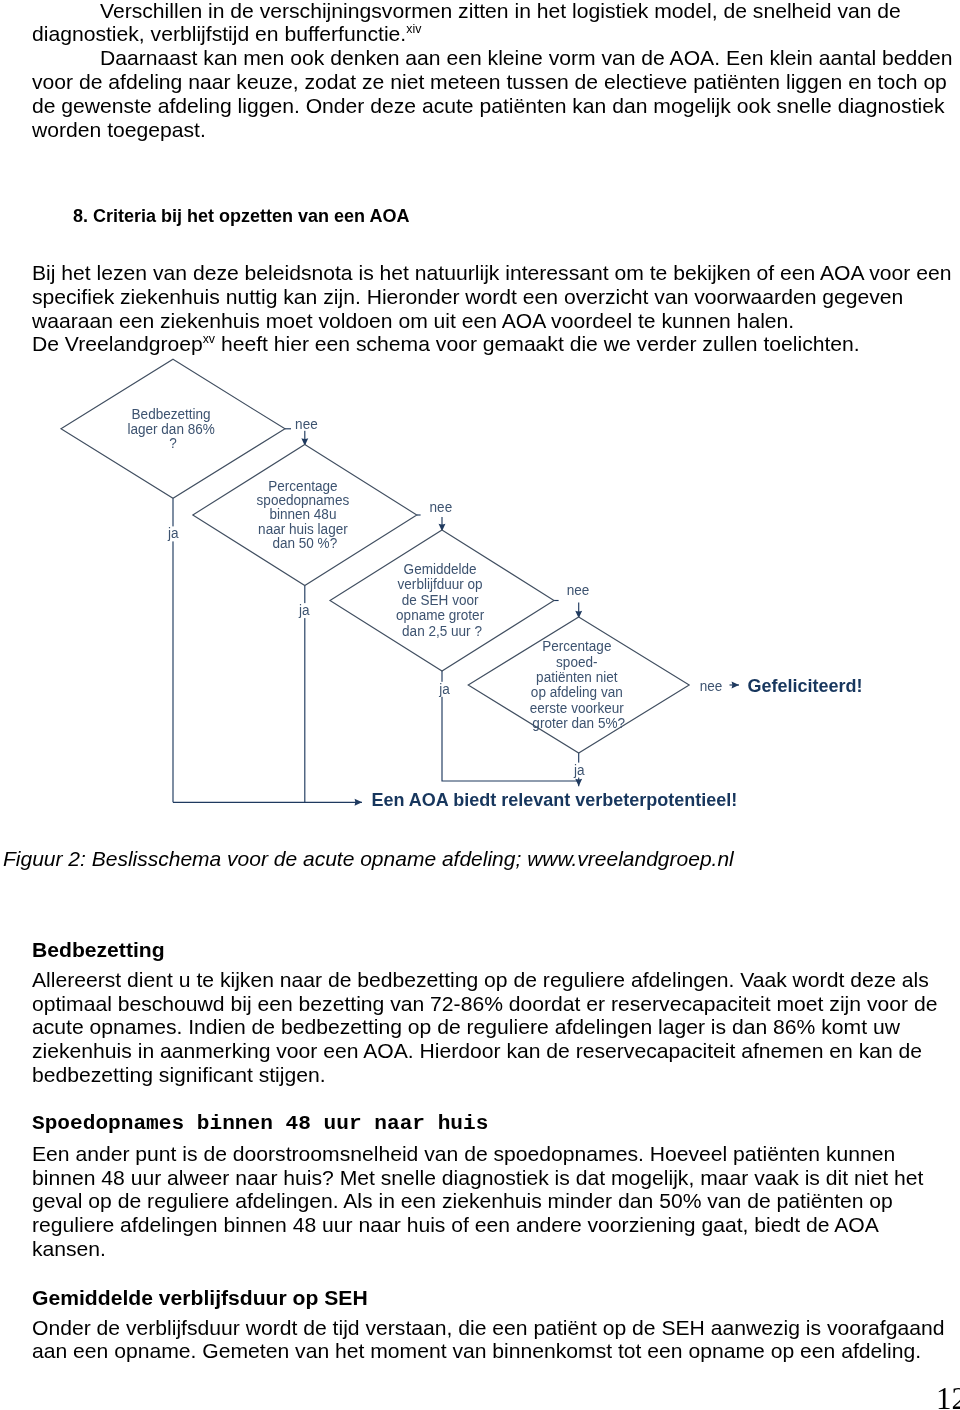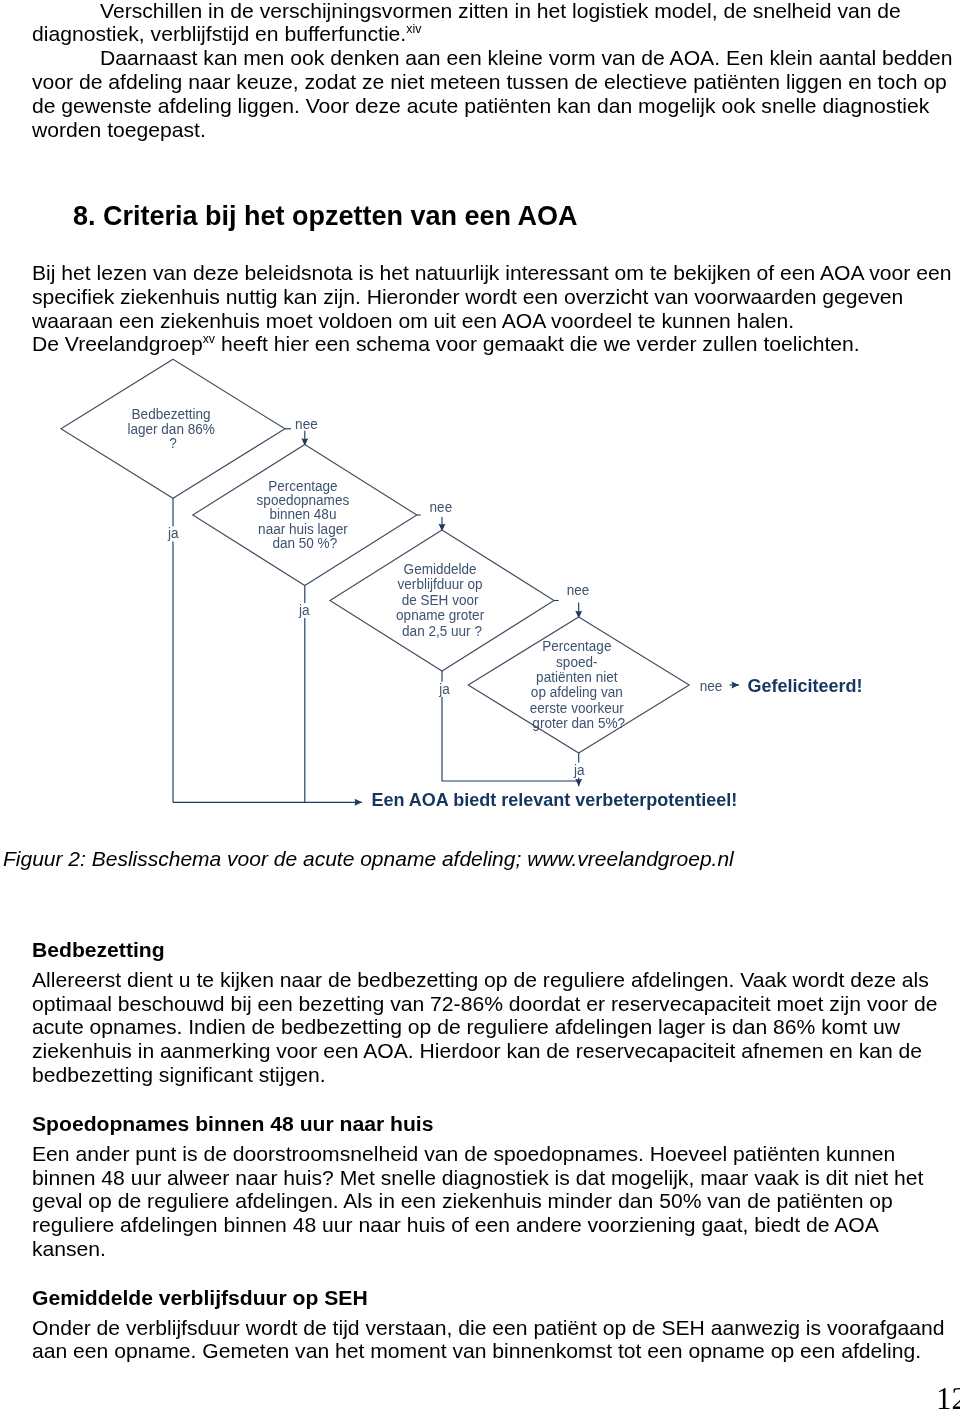--- a/index.html
+++ b/index.html
@@ -2,39 +2,39 @@
 <html><head>
 <meta charset="utf-8">
 <style>
   html,body{margin:0;padding:0;background:#fff;}
   body{width:960px;height:1410px;font-family:"Liberation Sans",sans-serif;color:#000;}
   .page{position:relative;width:960px;height:1410px;overflow:hidden;background:#fff;}
   p,h2{margin:0;}
   .ln{position:absolute;left:32px;font-size:21.13px;line-height:23.8px;white-space:nowrap;}
   .ln.i{left:100px;}
   sup{font-size:0.585em;vertical-align:baseline;position:relative;top:-0.64em;line-height:0;}
-  .sec-head{position:absolute;left:73px;font-size:27px;font-weight:bold;line-height:30px;white-space:nowrap;}
+  .sec-head{position:absolute;left:73px;font-size:18px;font-weight:bold;line-height:30px;white-space:nowrap;}
   .sub{position:absolute;left:32px;font-size:21.13px;font-weight:bold;line-height:23.8px;white-space:nowrap;}
   .caption{position:absolute;left:3px;font-size:21px;font-style:italic;line-height:23.8px;white-space:nowrap;}
   .pageno{position:absolute;font-family:"Liberation Serif",serif;font-size:31px;line-height:26px;}
   #flowchart text{shape-rendering:geometricPrecision;}
   #flowchart .node-text text{font-family:"Liberation Sans",sans-serif;font-size:15.4px;fill:#3d5370;}
   #flowchart .node-text tspan{}
   #flowchart .edge-label text{font-family:"Liberation Sans",sans-serif;font-size:15.4px;fill:#3d5370;}
   #flowchart .result-text text{font-family:"Liberation Sans",sans-serif;font-size:18px;font-weight:bold;fill:#17365d;}
 </style>
 </head>
 <body>
 
 <div class="page">
   <p class="ln i" style="top:-1.4px;">Verschillen in de verschijningsvormen zitten in het logistiek model, de snelheid van de</p>
   <p class="ln" style="top:22.4px;"><span>diagnostiek, verblijfstijd en bufferfunctie.</span><sup>xiv</sup></p>
   <p class="ln i" style="top:46.2px;">Daarnaast kan men ook denken aan een kleine vorm van de AOA. Een klein aantal bedden</p>
   <p class="ln" style="top:70.1px;">voor de afdeling naar keuze, zodat ze niet meteen tussen de electieve patiënten liggen en toch op</p>
-  <p class="ln" style="top:93.9px;">de gewenste afdeling liggen. Voor deze acute patiënten kan dan mogelijk ook snelle diagnostiek</p>
+  <p class="ln" style="top:93.9px;">de gewenste afdeling liggen. Onder deze acute patiënten kan dan mogelijk ook snelle diagnostiek</p>
   <p class="ln" style="top:117.7px;">worden toegepast.</p>
   <h2 class="sec-head" style="top:200.8px;">8. Criteria bij het opzetten van een AOA</h2>
   <p class="ln" style="top:261.0px;">Bij het lezen van deze beleidsnota is het natuurlijk interessant om te bekijken of een AOA voor een</p>
   <p class="ln" style="top:284.8px;">specifiek ziekenhuis nuttig kan zijn. Hieronder wordt een overzicht van voorwaarden gegeven</p>
   <p class="ln" style="top:308.6px;">waaraan een ziekenhuis moet voldoen om uit een AOA voordeel te kunnen halen.</p>
   <p class="ln" style="top:332.4px;"><span>De Vreelandgroep</span><sup>xv</sup><span> heeft hier een schema voor gemaakt die we verder zullen toelichten.</span></p>
   <svg id="flowchart" width="960" height="470" viewBox="0 0 960 470" style="position:absolute;left:0;top:350px;">
     <defs>
       <marker id="arrowdown" viewBox="0 0 12 12" refX="11.3" refY="6" markerWidth="9.0" markerHeight="9.0" orient="auto" markerUnits="userSpaceOnUse">
         <path d="M 11.4 6 L 1.4 1.4 Q 3.6 6 1.4 10.6 Z" fill="#1f3a5f"></path>
@@ -131,21 +131,21 @@
       <text x="371.5" y="455.8">Een AOA biedt relevant verbeterpotentieel!</text>
     </g>
   </svg>
   <p class="caption" style="top:846.5px;">Figuur 2: Beslisschema voor de acute opname afdeling; www.vreelandgroep.nl</p>
   <p class="sub" style="top:938.1px;">Bedbezetting</p>
   <p class="ln" style="top:967.7px;">Allereerst dient u te kijken naar de bedbezetting op de reguliere afdelingen. Vaak wordt deze als</p>
   <p class="ln" style="top:991.5px;">optimaal beschouwd bij een bezetting van 72-86% doordat er reservecapaciteit moet zijn voor de</p>
   <p class="ln" style="top:1015.3px;">acute opnames. Indien de bedbezetting op de reguliere afdelingen lager is dan 86% komt uw</p>
   <p class="ln" style="top:1062.9px;">bedbezetting significant stijgen.</p>
   <p class="ln" style="top:1039.1px;">ziekenhuis in aanmerking voor een AOA. Hierdoor kan de reservecapaciteit afnemen en kan de</p>
-  <p class="sub" style="top:1112.2px;">Spoedopnames binnen 48 uur naar huis</p>
+  <p class="sub" style="top:1112.2px;font-family:Liberation Mono, monospace;">Spoedopnames binnen 48 uur naar huis</p>
   <p class="ln" style="top:1142.0px;">Een ander punt is de doorstroomsnelheid van de spoedopnames. Hoeveel patiënten kunnen</p>
   <p class="ln" style="top:1165.7px;">binnen 48 uur alweer naar huis? Met snelle diagnostiek is dat mogelijk, maar vaak is dit niet het</p>
   <p class="ln" style="top:1189.3px;">geval op de reguliere afdelingen. Als in een ziekenhuis minder dan 50% van de patiënten op</p>
   <p class="ln" style="top:1212.9px;">reguliere afdelingen binnen 48 uur naar huis of een andere voorziening gaat, biedt de AOA</p>
   <p class="ln" style="top:1236.6px;">kansen.</p>
   <p class="sub" style="top:1286.1px;">Gemiddelde verblijfsduur op SEH</p>
   <p class="ln" style="top:1315.5px;">Onder de verblijfsduur wordt de tijd verstaan, die een patiënt op de SEH aanwezig is voorafgaand</p>
   <p class="ln" style="top:1339.3px;">aan een opname. Gemeten van het moment van binnenkomst tot een opname op een afdeling.</p>
   <div class="pageno" style="left:936px;top:1385.5px;">12</div>
 

